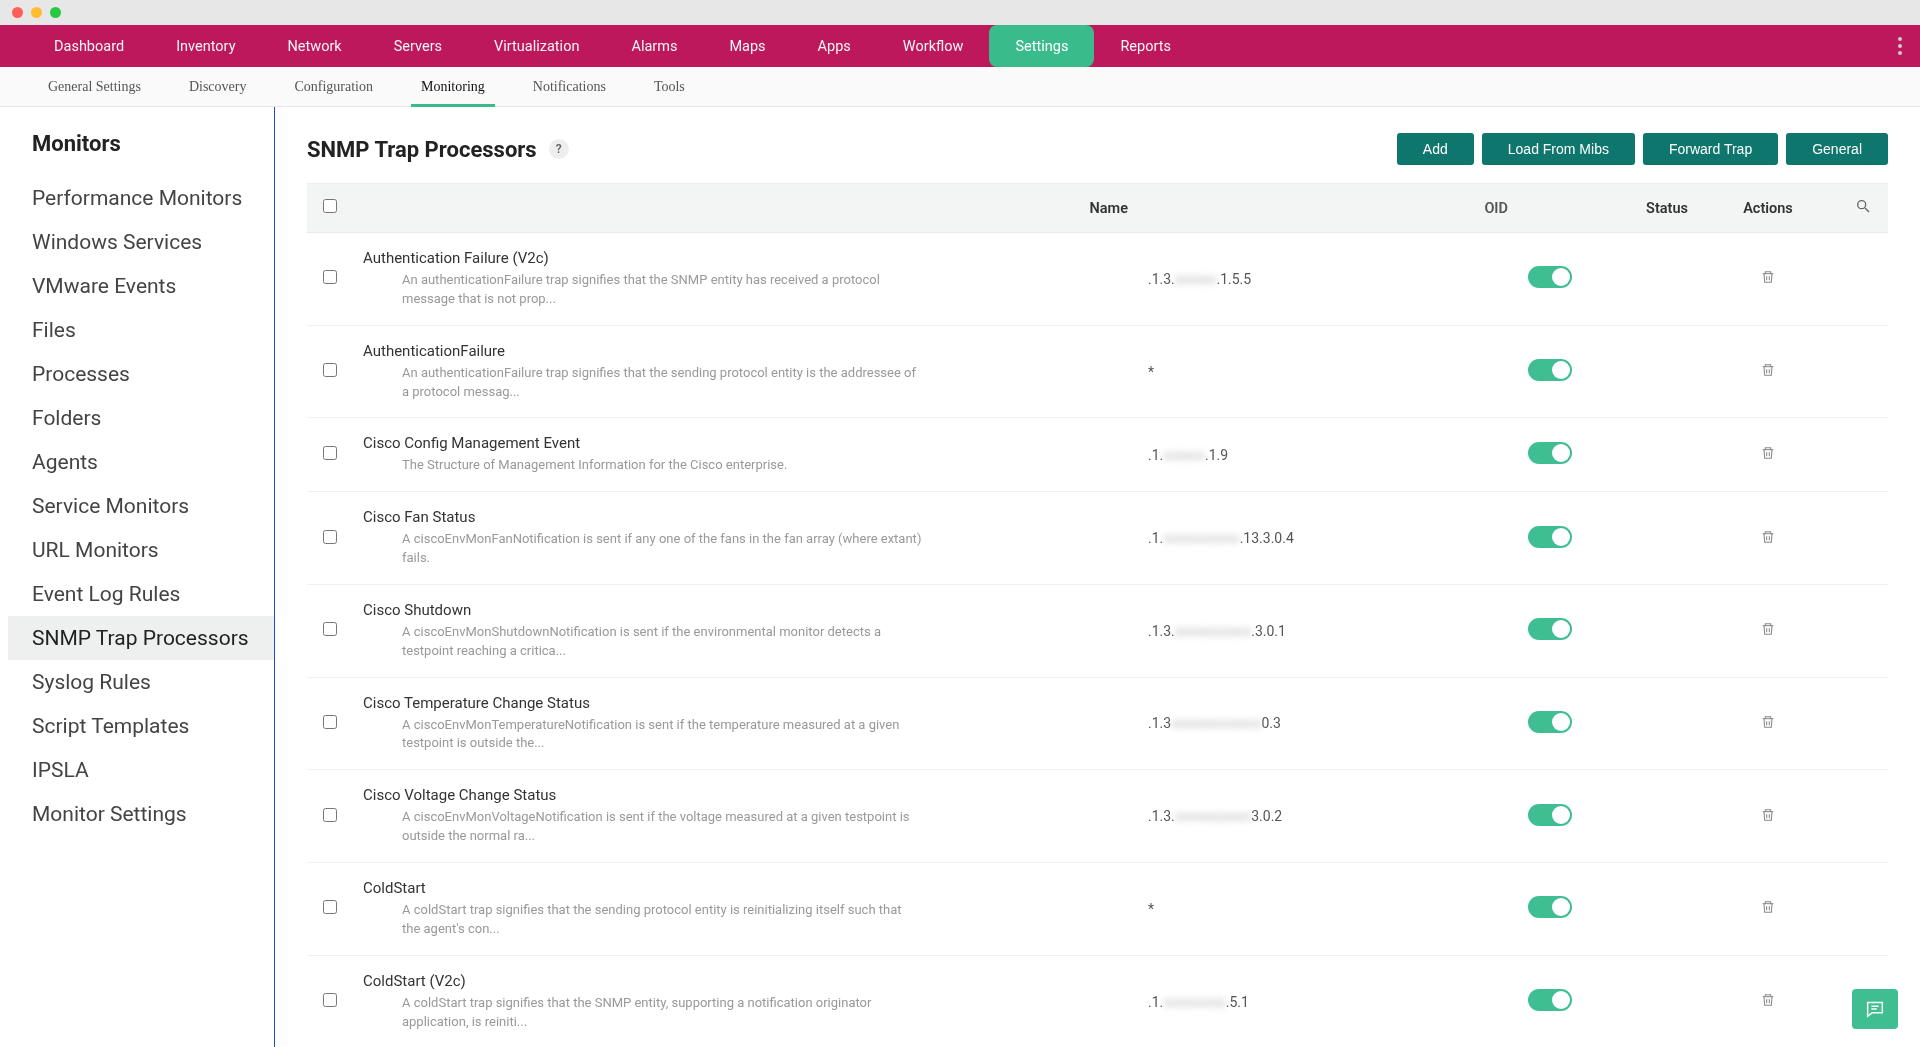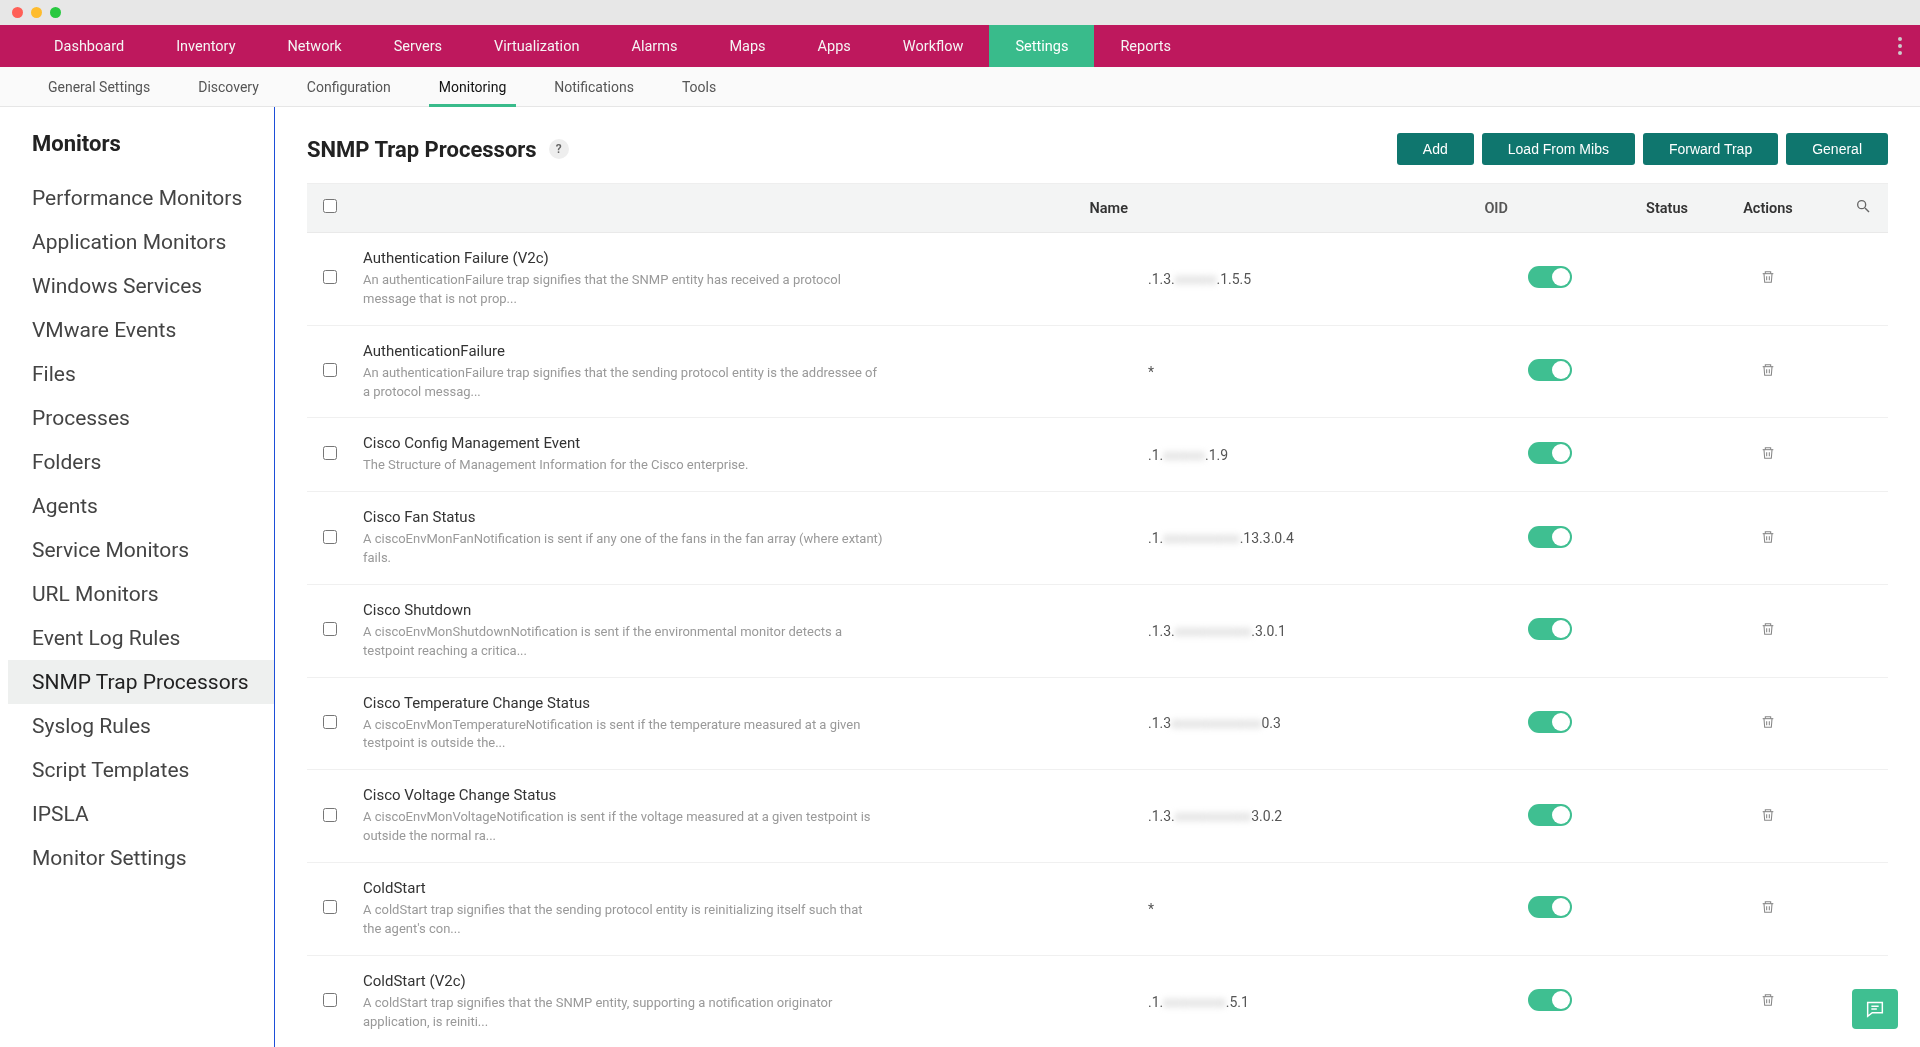--- a/index.html
+++ b/index.html
@@ -4,26 +4,26 @@
 <style>
   * { box-sizing: border-box; margin: 0; padding: 0; }
   html, body { width: 1920px; height: 1047px; font-family: -apple-system, "Segoe UI", Roboto, "Helvetica Neue", Arial, sans-serif; background:#fff; color:#333; }
   body { transform-origin: top left; }
   .macbar { height:25px; background:#e7e7e7; display:flex; align-items:center; padding-left:12px; gap:8px; }
   .dot { width:11px; height:11px; border-radius:50%; }
   .red{background:#ff5f57;} .yellow{background:#febc2e;} .green{background:#28c840;}
 
   .topnav { background:#be185d; height:42px; display:flex; align-items:center; color:#f5f5f5; font-size:14.5px; padding-left:28px; position:relative;}
   .topnav .item { padding:0 26px; height:100%; display:flex; align-items:center; cursor:pointer;}
-  .topnav .item.active { background:#39bb8b; color:#fff;}
+  .topnav .item.active { background:#39bb8b; color:#fff;border-radius:8px;}
   .topnav .dots { position:absolute; right:18px; top:50%; transform:translateY(-50%); display:flex; flex-direction:column; gap:3px; cursor:pointer;}
   .topnav .dots span{ width:4px;height:4px;background:#ccc;border-radius:50%;}
 
   .subnav { background:#fafafa; border-bottom:1px solid #e6e6e6; height:40px; display:flex; align-items:center; font-size:14px; padding-left:24px; color:#555;}
-  .subnav .sitem { padding:0 24px; height:100%; display:flex; align-items:center; cursor:pointer; position:relative;}
+  .subnav .sitem { padding:0 24px; height:100%; display:flex; align-items:center; cursor:pointer; position:relative;font-family:Liberation Serif, serif;}
   .subnav .sitem.active { color:#111; }
   .subnav .sitem.active::after { content:""; position:absolute; left:14px; right:14px; bottom:-1px; height:3px; background:#39bb8b; }
 
   .layout { display:flex; height:calc(100% - 25px - 42px - 40px); }
   .sidebar { width:275px; border-right:1px solid #1d4ed8; padding:24px 0 0 8px; }
   .sidebar h2 { font-size:22px; font-weight:700; color:#222; padding:0 24px 20px 24px;}
   .sidebar .navlist { }
   .sidebar .navitem { padding:10px 24px; font-size:21px; color:#444; cursor:pointer;}
   .sidebar .navitem.active { background:#eef0ef; color:#222;}
 
@@ -36,21 +36,21 @@
 
   table { width:100%; border-collapse:collapse; }
   thead th { background:#f3f4f4; font-weight:600; color:#333; font-size:14.5px; text-align:right; padding:14px 10px; border-bottom:1px solid #e9e9e9;}
   thead th.check, tbody td.check { width:46px; text-align:center;}
   thead th.oid, tbody td.oid { width:380px; color:#555;}
   thead th.status, tbody td.status { width:180px;}
   thead th.actions, tbody td.actions { width:140px; text-align:center;}
   thead th.sicon { width:50px; text-align:center;}
   tbody td { padding:16px 10px; border-bottom:1px solid #f0f0f0; vertical-align:middle; font-size:14px;}
   .row-name { font-size:15px; color:#333; margin-bottom:4px;}
-  .row-desc { font-size:13px; color:#999; max-width:520px; line-height:1.45;}
+  .row-desc { font-size:13px; color:#999; max-width:520px; line-height:1.45;margin-left:39px;}
   .oid-blur { filter: blur(3px); display:inline-block; color:#bbb;}
 
   
   .toggle { width:44px; height:22px; background:#3fbf91; border-radius:22px; position:relative; cursor:pointer; display:inline-block;}
   .toggle::after { content:""; position:absolute; right:2px; top:2px; width:18px; height:18px; background:#fff; border-radius:50%;}
 
   
   .trash { width:16px; height:16px; display:inline-block; position:relative; cursor:pointer;}
   .trash svg { width:16px; height:16px; stroke:#888; fill:none; stroke-width:1.6;}
 
@@ -97,21 +97,20 @@
     <div class="sitem">Notifications</div>
     <div class="sitem">Tools</div>
   </div>
 
 <div class="layout">
 
   <aside class="sidebar">
     <h2>Monitors</h2>
     <div class="navlist" id="sidebar-list">
         <div class="navitem">Performance Monitors</div>
-        <div class="navitem">Application Monitors</div>
         <div class="navitem">Windows Services</div>
         <div class="navitem">VMware Events</div>
         <div class="navitem">Files</div>
         <div class="navitem">Processes</div>
         <div class="navitem">Folders</div>
         <div class="navitem">Agents</div>
         <div class="navitem">Service Monitors</div>
         <div class="navitem">URL Monitors</div>
         <div class="navitem">Event Log Rules</div>
         <div class="navitem active">SNMP Trap Processors</div>

